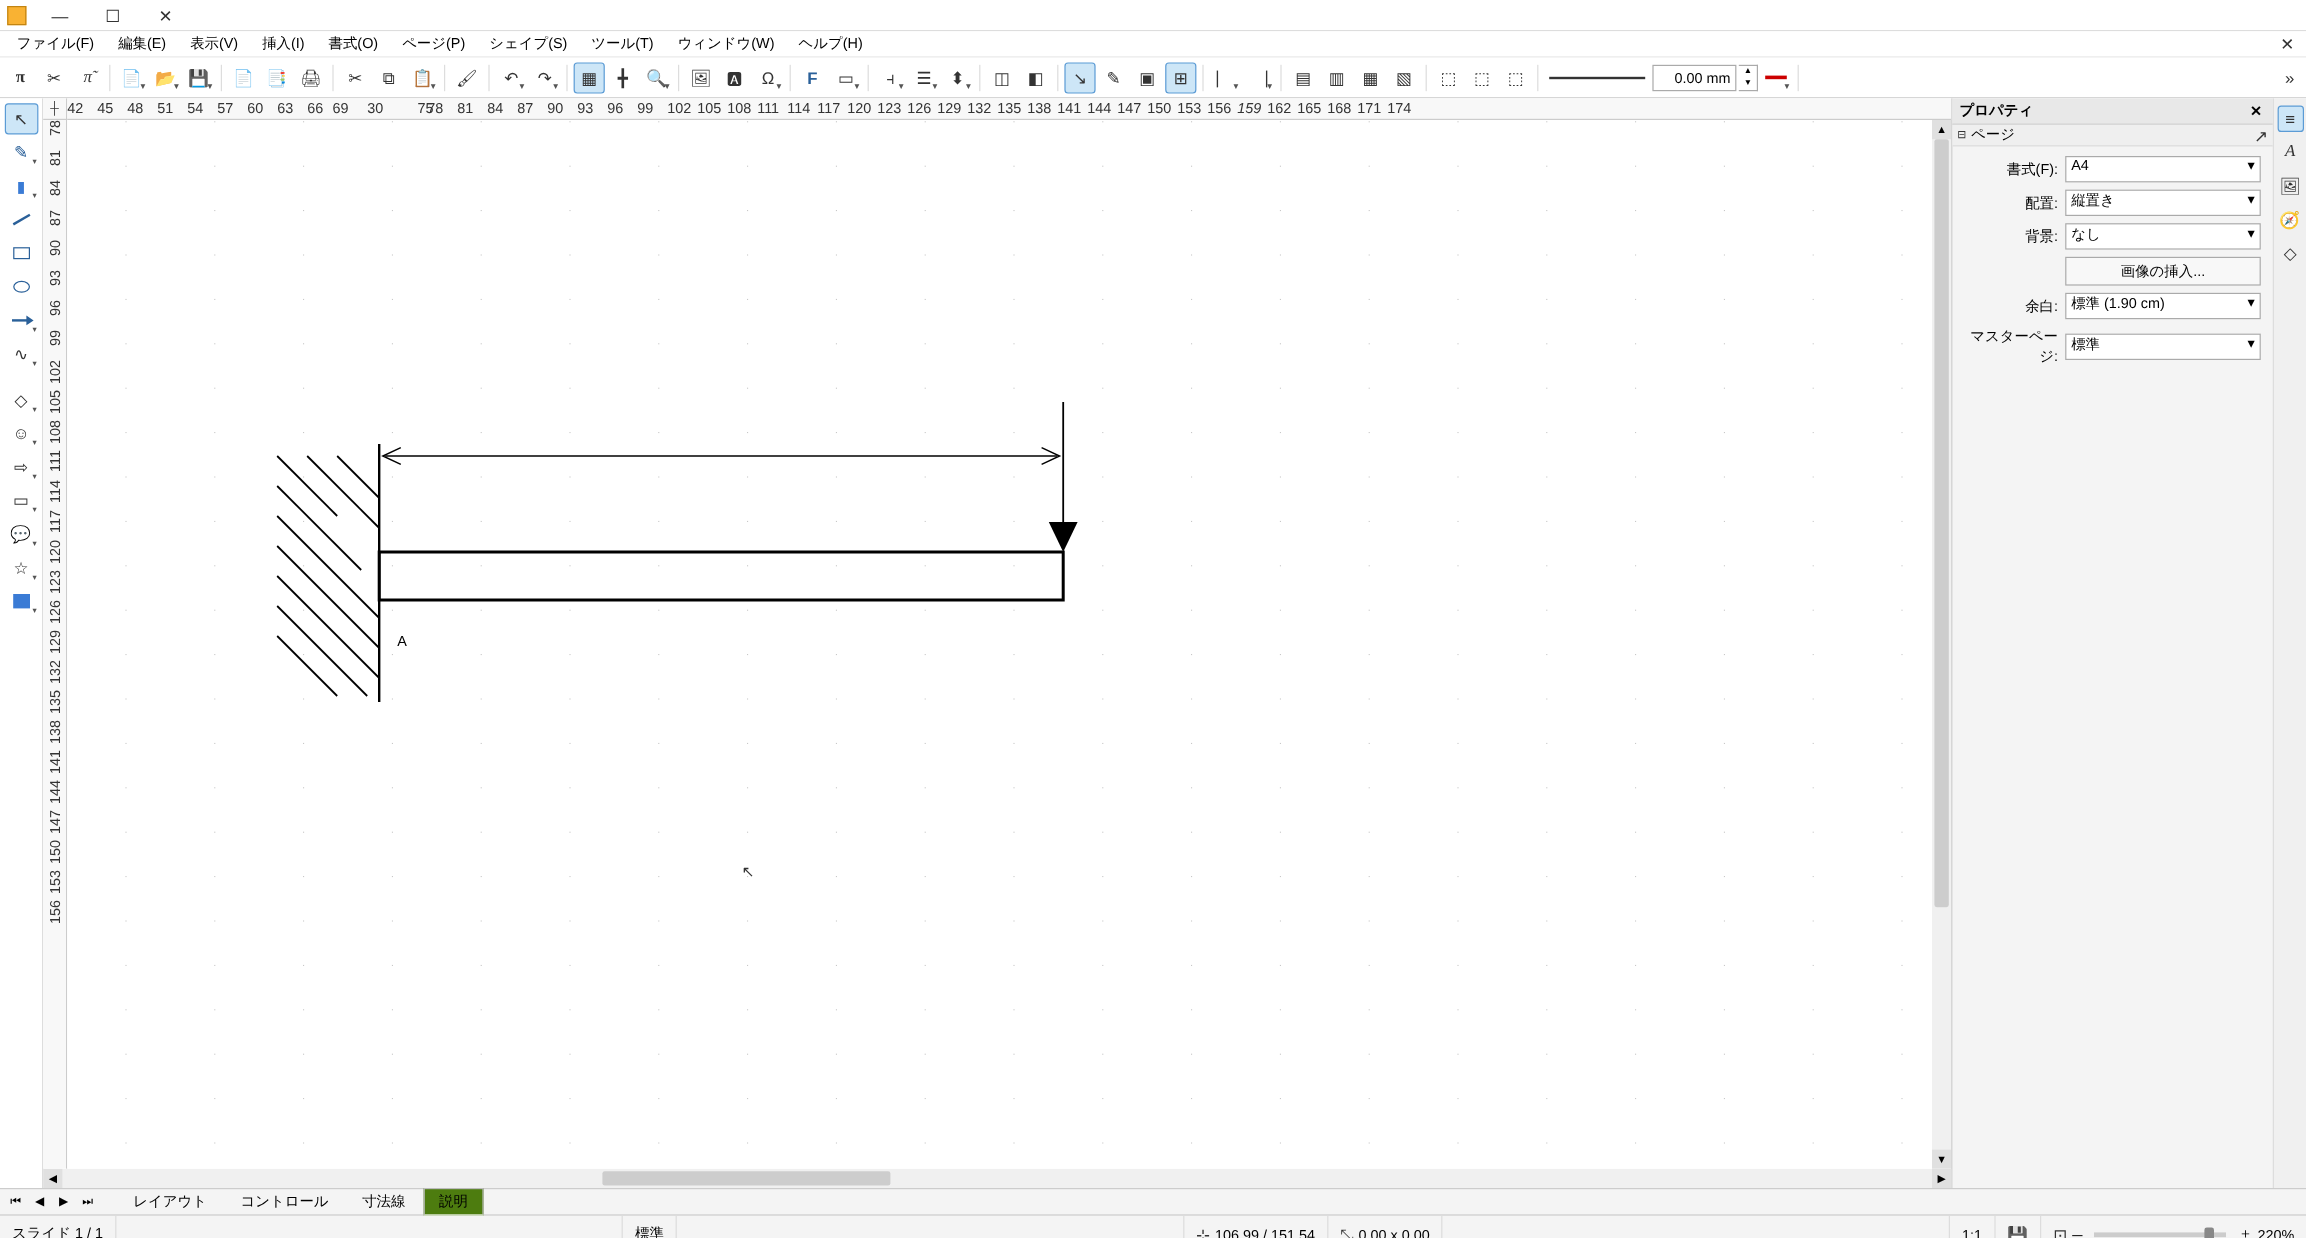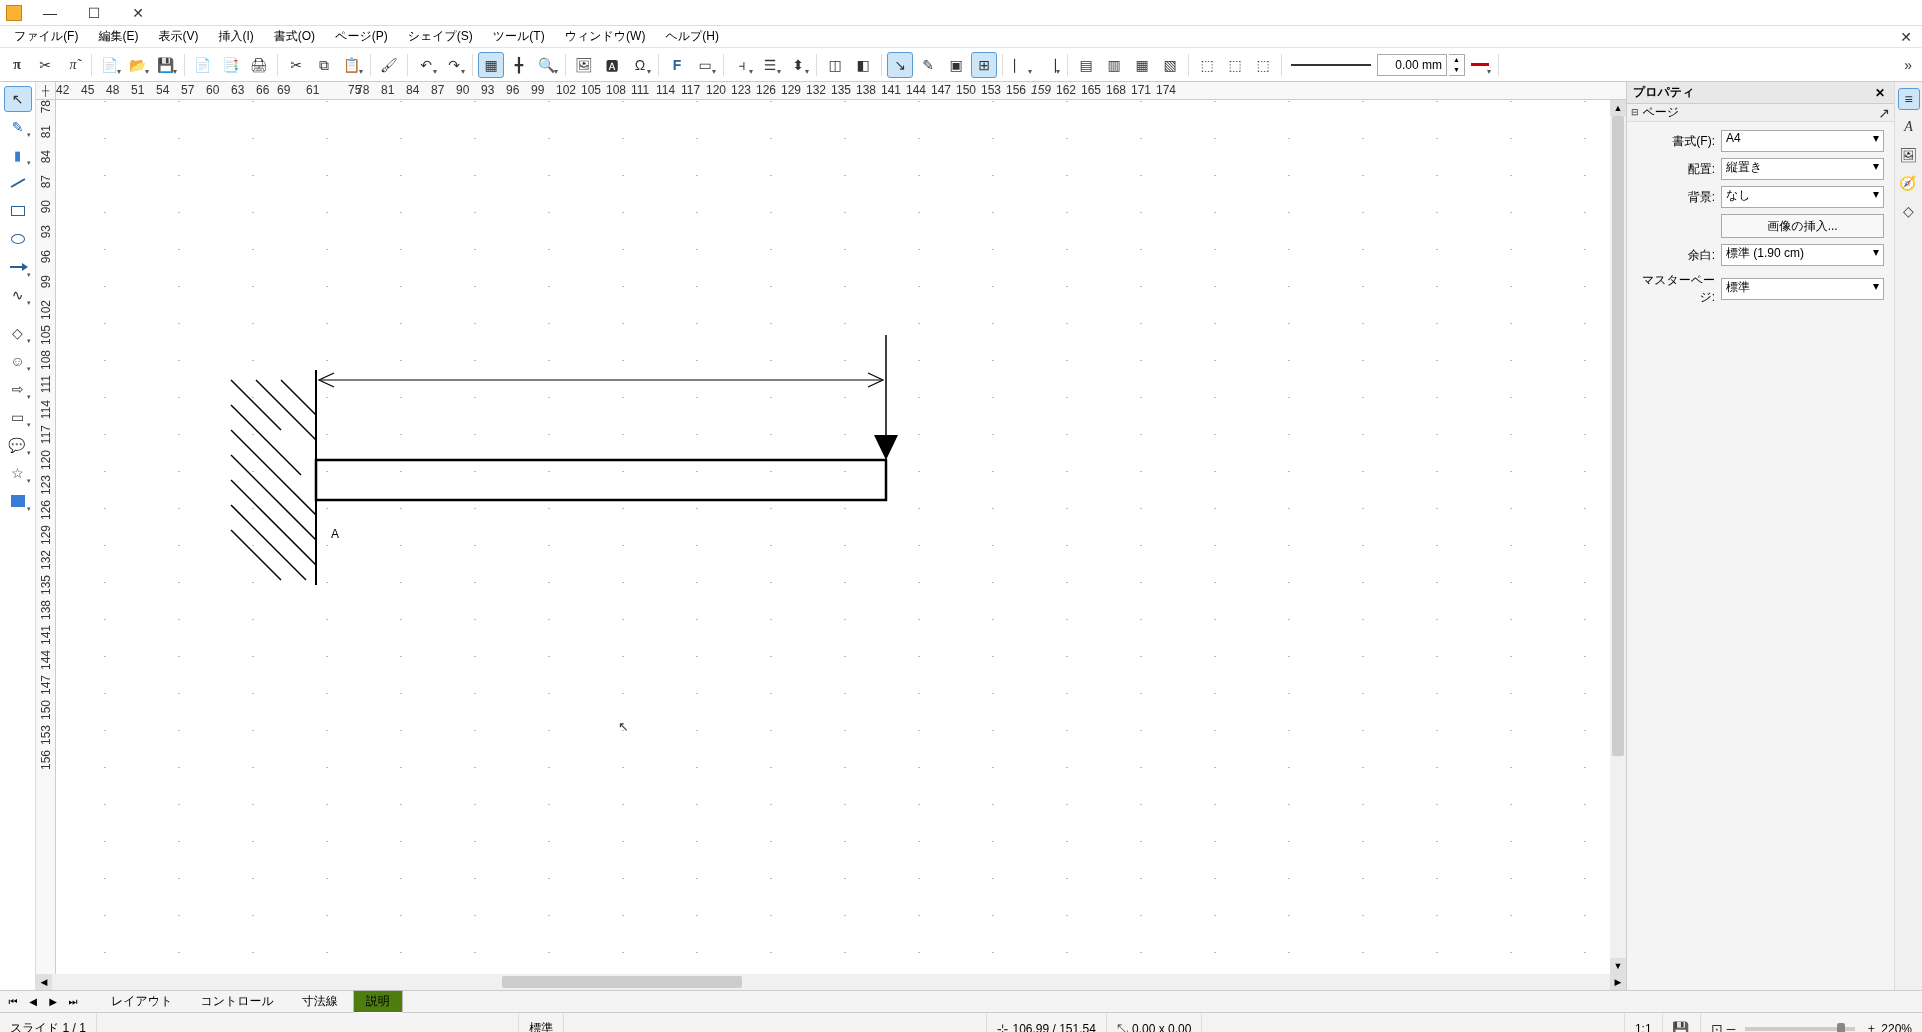--- a/index.html
+++ b/index.html
@@ -341,21 +341,21 @@
           <span style="left: 0px;">42</span>
           <span style="left: 25px;">45</span>
           <span style="left: 50px;">48</span>
           <span style="left: 75px;">51</span>
           <span style="left: 100px;">54</span>
           <span style="left: 125px;">57</span>
           <span style="left: 150px;">60</span>
           <span style="left: 175px;">63</span>
           <span style="left: 200px;">66</span>
           <span style="left: 221px;">69</span>
-          <span style="left: 250px;">61</span>
+          <span style="left: 250px;">30</span>
           <span style="left: 292px;">75</span>
           <span style="left: 300px;">78</span>
           <span style="left: 325px;">81</span>
           <span style="left: 350px;">84</span>
           <span style="left: 375px;">87</span>
           <span style="left: 400px;">90</span>
           <span style="left: 425px;">93</span>
           <span style="left: 450px;">96</span>
           <span style="left: 475px;">99</span>
           <span style="left: 500px;">102</span>

